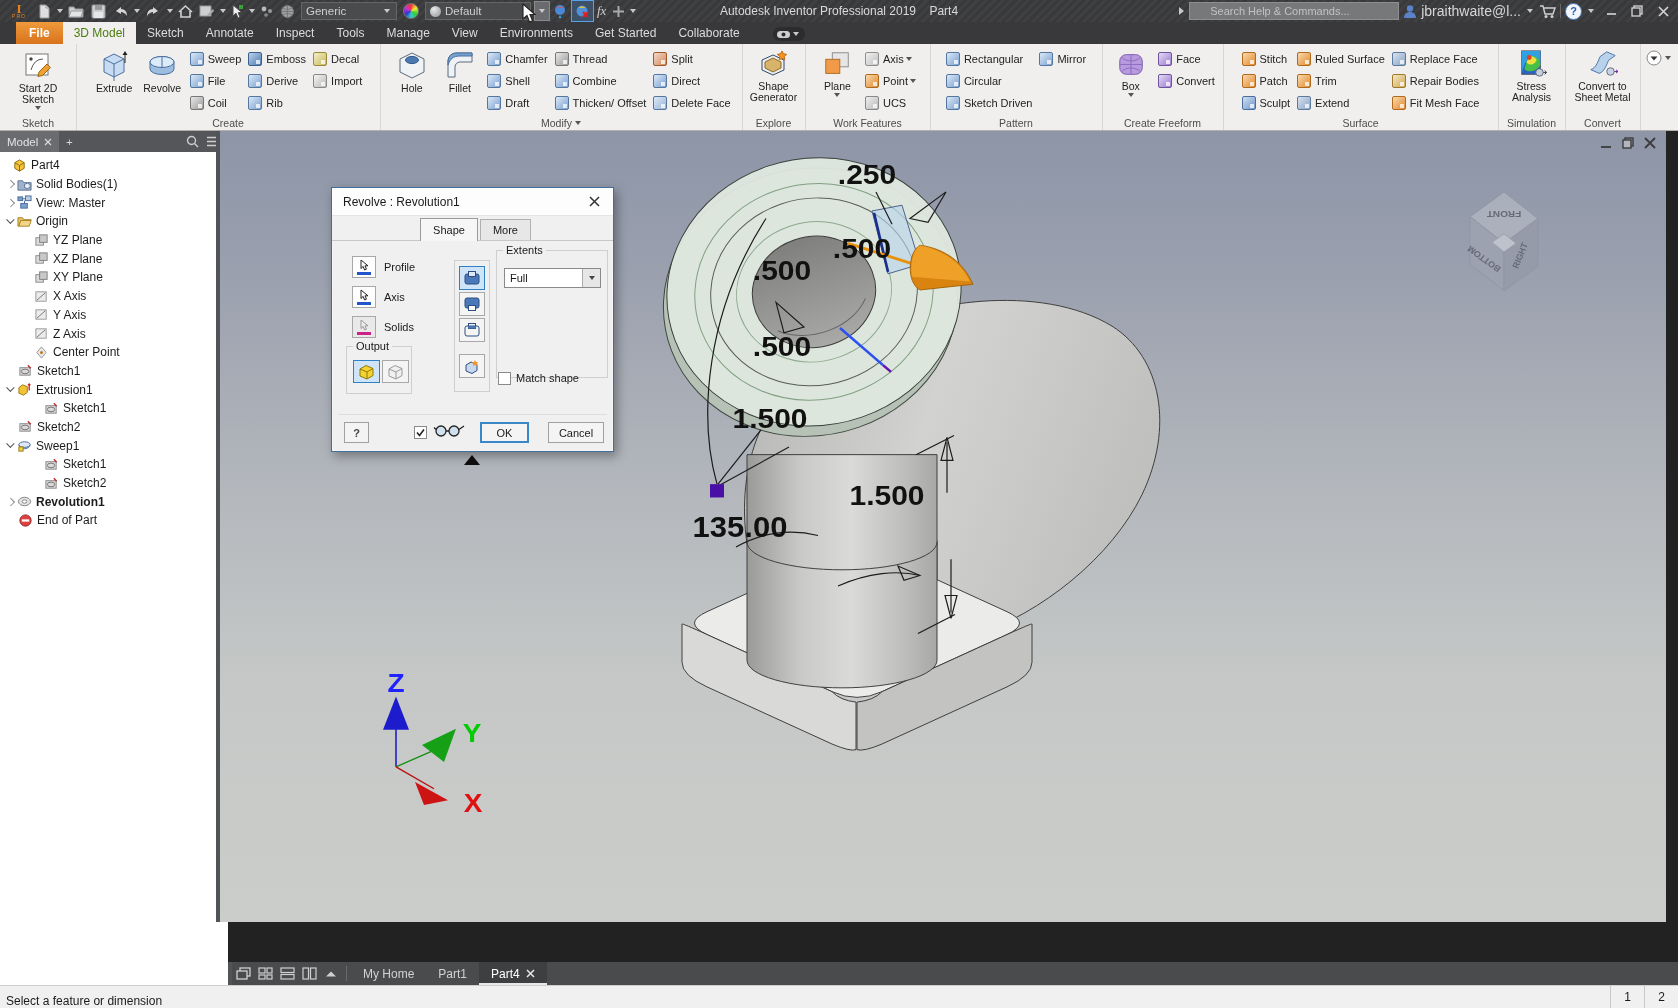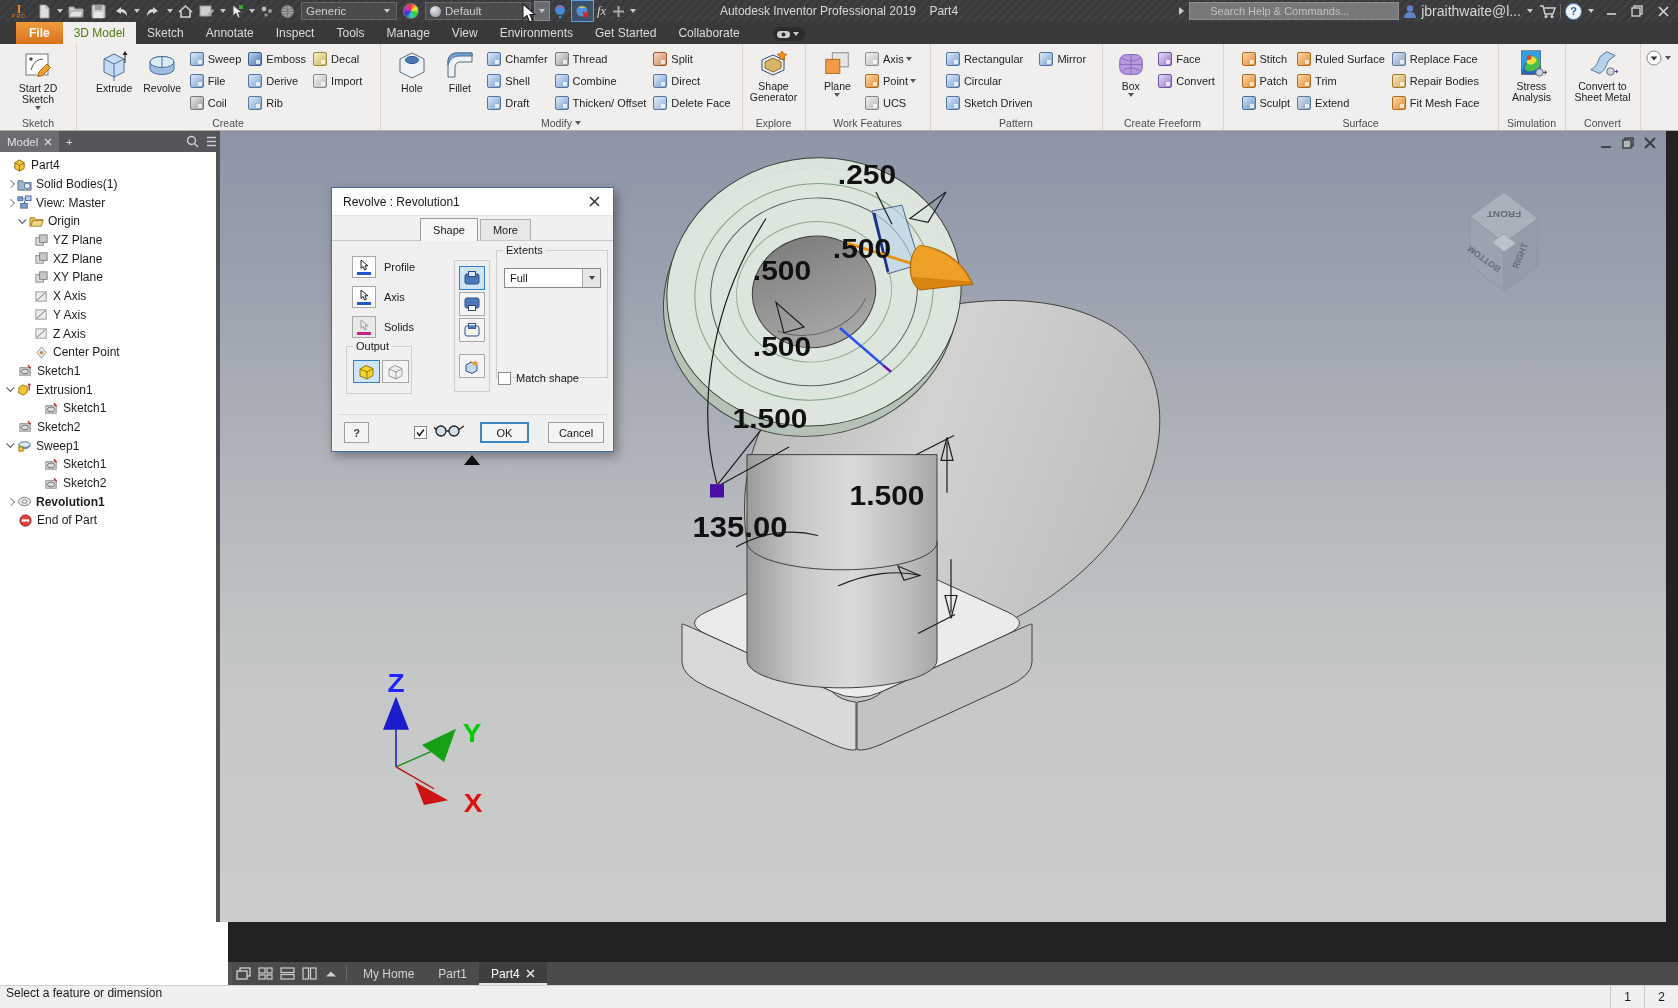--- a/index.html
+++ b/index.html
@@ -100,21 +100,21 @@
           border-left:8px solid transparent;border-right:8px solid transparent;border-bottom:10px solid #0d0d0d;}
   
   .doctabs{position:absolute;left:228px;top:962px;width:1450px;height:23px;background:#4a4b4d;
            display:flex;align-items:center;box-sizing:border-box;border-left:4px solid #515356;color:#d2d2d3;font-size:12px;}
   .dticon{display:flex;align-items:center;justify-content:center;width:22px;height:23px;}
   .dtabdoc{display:flex;align-items:center;height:23px;padding:0 12px;gap:6px;}
   .dtabdoc.active{background:#3e3f41;color:#fff;box-shadow:inset 0 -2px 0 #e8e8e8;}
   .vsep{width:1px;height:15px;background:#6a6a6c;margin:0 4px;}
   
   .statusbar{position:absolute;left:0;top:985px;width:100%;height:23px;background:#f0f0f0;border-top:1px solid #cfcfcf;
-             display:flex;align-items:flex-start;font-size:12px;color:#1a1a1a;box-sizing:border-box;}
+             display:flex;align-items:flex-end;font-size:12px;color:#1a1a1a;box-sizing:border-box;}
   .stmsg{padding-left:6px;}
   .stcells{margin-left:auto;display:flex;height:100%;}
   .stcell{width:33px;border-left:1px solid #c8c8c8;display:flex;align-items:center;justify-content:center;}
   .cursor{position:absolute;pointer-events:none;z-index:99;}
 </style>
 </head>
 <body>
 
 <div id="app">
 
@@ -689,21 +689,21 @@
         <span class="ticon">
             <svg viewBox="0 0 16 16" width="15" height="15">
               <rect x="1" y="2" width="5" height="4" fill="#7aa0d0" stroke="#4a6a9a"></rect>
               <rect x="9" y="1" width="6" height="5" fill="#b8cce4" stroke="#4a6a9a"></rect>
               <rect x="4" y="9" width="7" height="5" fill="#7aa0d0" stroke="#4a6a9a"></rect>
               <path d="M6 4h3M8 6v3" stroke="#4a6a9a"></path>
             </svg>
           </span>
         <span class="lbl">View: Master</span>
       </div>
-      <div class="trow" style="padding-left:18px">
+      <div class="trow" style="padding-left:6px">
         <span class="chev d"></span>
         <span class="ticon">
             <svg viewBox="0 0 16 16" width="15" height="15">
               <path d="M1 4h5l1 2h8v1H4l-2 6H1z" fill="#e8c25c" stroke="#a8832a"></path>
               <path d="M4 7h11l-2 6H2z" fill="#f3d787" stroke="#a8832a"></path>
             </svg>
           </span>
         <span class="lbl">Origin</span>
       </div>
       <div class="trow" style="padding-left:34px">

